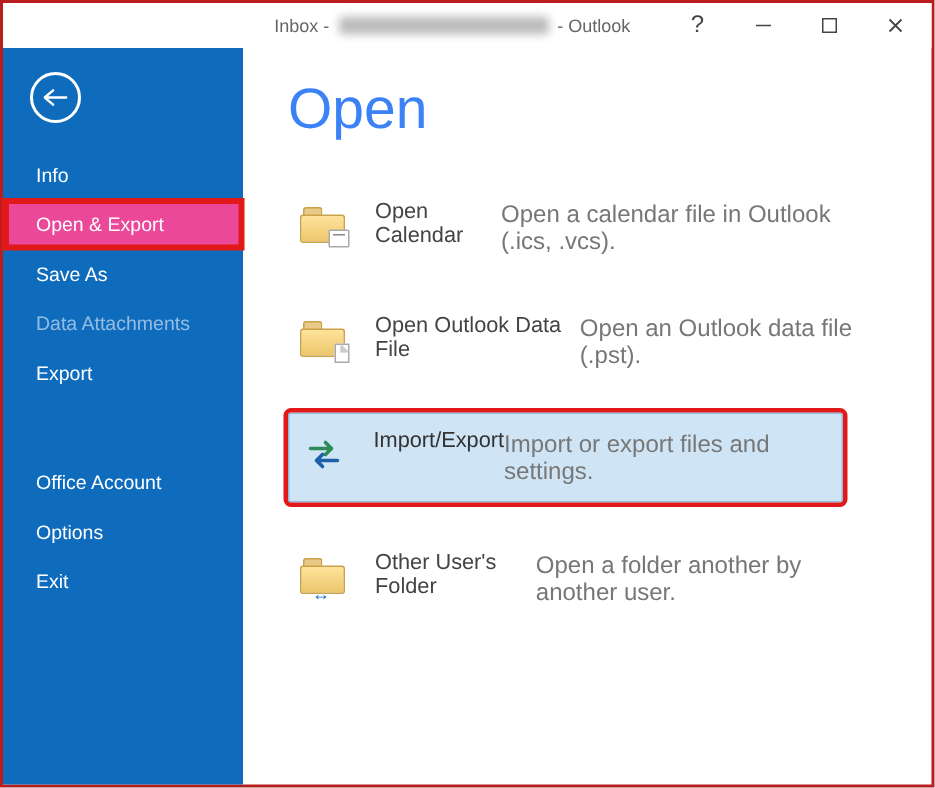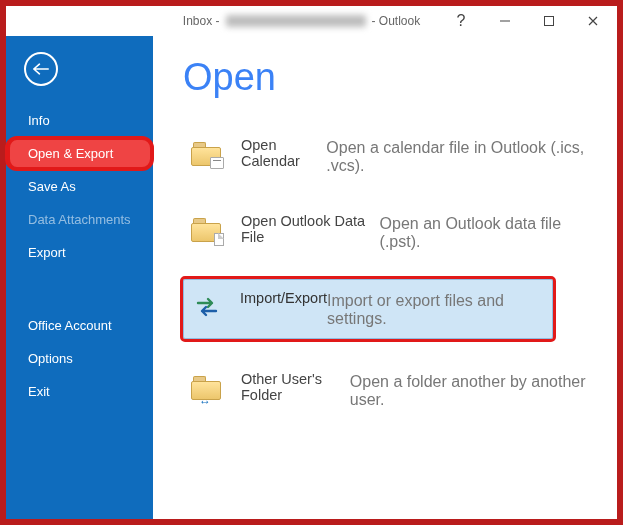--- a/index.html
+++ b/index.html
@@ -9,21 +9,21 @@
     width: 623px;
     height: 525px;
     overflow: hidden;
   }
   .window {
     width: 623px;
     height: 525px;
     display: flex;
     flex-direction: column;
     background: #fff;
-    border: 6px solid #b91c1c;
+    border: 2px solid #b91c1c;
   }
   
   .titlebar {
     height: 30px;
     display: flex;
     align-items: center;
     background: #fff;
     position: relative;
     flex-shrink: 0;
   }
@@ -62,21 +62,21 @@
   .title-btn svg { width: 10px; height: 10px; }
   .help-btn { font-size: 16px; font-family: "Segoe UI", sans-serif; }
   
   .body {
     flex: 1;
     display: flex;
     min-height: 0;
   }
   
   .sidebar {
-    width: 147px;
+    width: 160px;
     background: #0f6cbd;
     background: #1d72c4;
     background: #1e73c5;
     background: #0f6cbf;
     background: #106ebe;
     color: #fff;
     display: flex;
     flex-direction: column;
     padding-top: 10px;
     flex-shrink: 0;
@@ -108,21 +108,21 @@
     padding: 9px 22px;
     color: #fff;
     cursor: pointer;
     white-space: nowrap;
   }
   .nav-item.selected {
     background: #1e88e5;
     background: #2b8ad6;
     background: #3a8fd8;
   }
-  .nav-item.selected { background:#ef4444;border-radius:11px; }
+  .nav-item.selected { background:#ec4899; }
   .nav-item.disabled { color: rgba(255,255,255,0.55); }
   .nav-highlight {
     outline: 2px solid #e11919;
     outline-offset: -1px;
   }
   .nav-highlight {
     border: 3px solid #e11919;
     border-left: 4px solid #e11919;
     padding: 6px 18px;
   }

